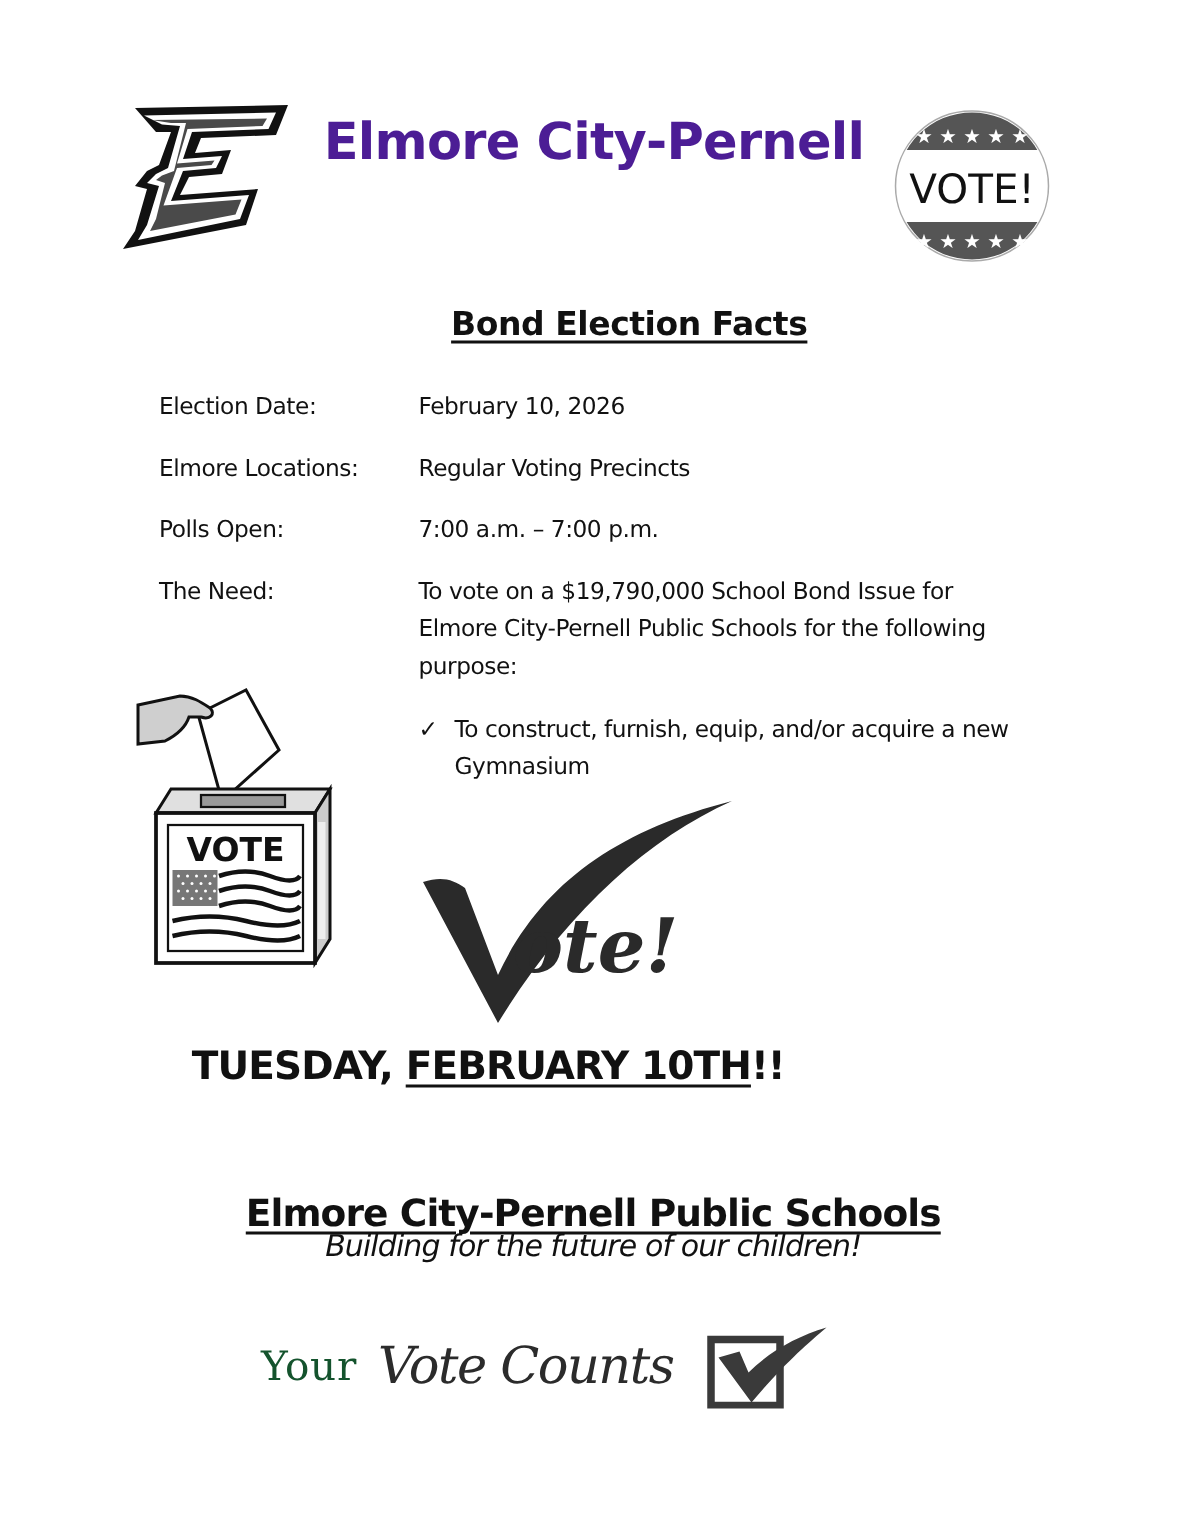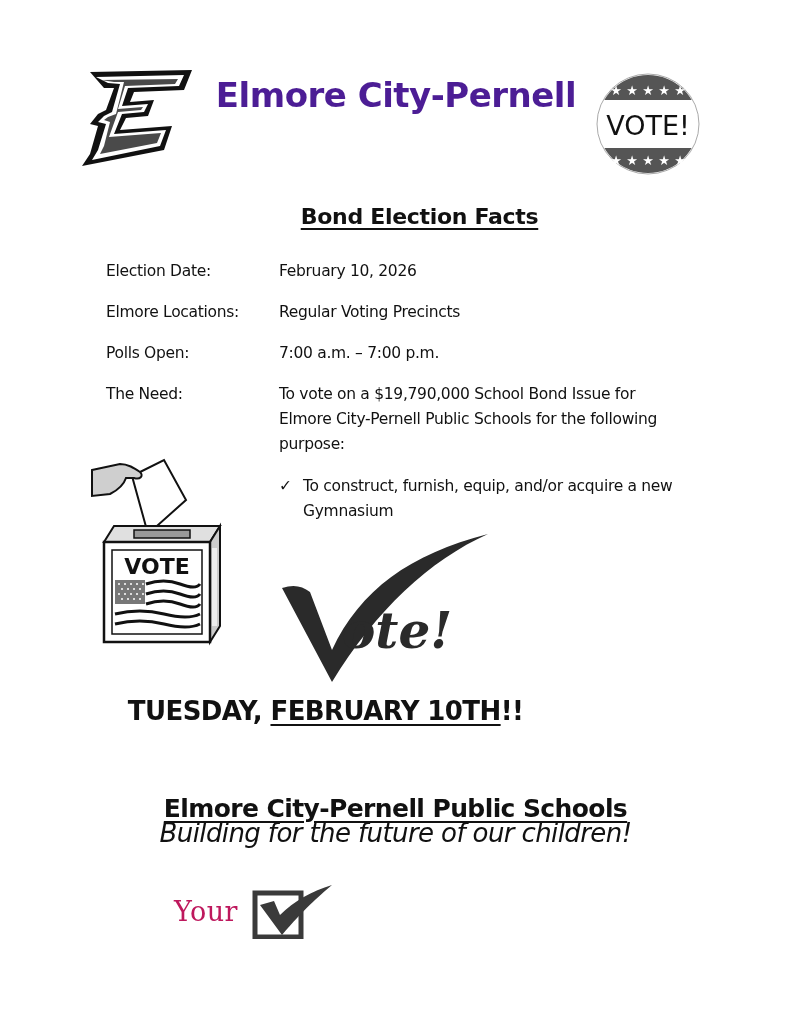--- a/index.html
+++ b/index.html
@@ -26,24 +26,24 @@
   #check-item .ck { width: 24px; flex: none; }
 
   #ballot-box { left: 88px; top: 456px; width: 140px; height: 190px; }
   #vote-script { left: 280px; top: 530px; width: 210px; height: 155px; }
 
   #date-banner { left: 0; width: 651px; top: 696px; text-align: center; font-family: "DejaVu Sans", sans-serif; font-weight: bold; font-size: 26px; letter-spacing: -0.6px; }
   #date-banner .u { text-decoration: underline; text-decoration-thickness: 2px; text-underline-offset: 4px; }
 
   #footer-school { left: 0; width: 791px; top: 778px; text-align: center; font-family: "DejaVu Sans", sans-serif; font-weight: bold; font-size: 25px; letter-spacing: -0.6px; margin-top: 16px; }
   #footer-school span { text-decoration: underline; text-decoration-thickness: 2px; text-underline-offset: 4px; }
-  #footer-tagline { left: 0; width: 791px; top: 818px; text-align: center; font-family: "DejaVu Sans", sans-serif; font-style: italic; font-size: 26px; letter-spacing: -0.6px; }
+  #footer-tagline { left: 0; width: 791px; top: 818px; text-align: center; font-family: "DejaVu Sans", sans-serif; font-style: italic; font-size: 20px; letter-spacing: -0.6px; }
 
   #your-vote-counts { left: 174px; top: 880px; height: 62px; width: 450px; display: flex; align-items: center; }
-  #your-word { font-family: "DejaVu Serif", serif; font-size: 27px; color: #be185d; letter-spacing: 0.5px; margin-right: 14px; }
+  #your-word { font-family: "DejaVu Serif", serif; font-size: 27px; color: #14532d; letter-spacing: 0.5px; margin-right: 14px; }
   #vote-counts-script { font-family: "DejaVu Serif", serif; font-style: italic; font-size: 34px; color: #2b2b2b; letter-spacing: -1px; margin-right: 22px; }
   #checkbox-icon { width: 82px; height: 56px; }
 </style>
 </head>
 <body>
 
 <div id="e-logo" class="abs">
   <svg width="118" height="106" viewBox="0 0 118 106">
     <path d="M14 6 L116 4 L108 24 L58 26 L54 36 L78 34 L72 50 L50 52 L44 64 L96 60 L88 84 L6 100 L14 88 L22 60 L14 58 L22 48 L30 44 L38 22 L28 22 Z" fill="#111"></path>
     <path d="M20 11 L108 9 L103 20 L52 22 L46 40 L72 38 L68 46 L46 48 L38 68 L90 64 L84 80 L16 94 L22 84 L30 58 L22 56 L28 50 L36 46 L44 18 L32 17 Z" fill="#fff"></path>
@@ -163,19 +163,20 @@
   <span>TUESDAY, </span><span class="u">FEBRUARY 10TH</span><span>!!</span>
 </div>
 
 <div id="footer-school" class="abs">
   <span>Elmore City-Pernell Public Schools</span>
 </div>
 <div id="footer-tagline" class="abs">Building for the future of our children!</div>
 
 <div id="your-vote-counts" class="abs">
   <span id="your-word">Your</span>
+  <span id="vote-counts-script">Vote Counts</span>
   <span id="checkbox-icon">
     <svg width="82" height="56" viewBox="0 0 82 56">
       <rect x="3" y="10" width="46" height="44" fill="none" stroke="#3a3a3a" stroke-width="5"></rect>
       <path d="M8 22 L22 18 L28 32 C42 18 60 8 80 2 C66 14 52 26 30 52 Z" fill="#3a3a3a"></path>
     </svg>
   </span>
 </div>
 
 </body></html>

